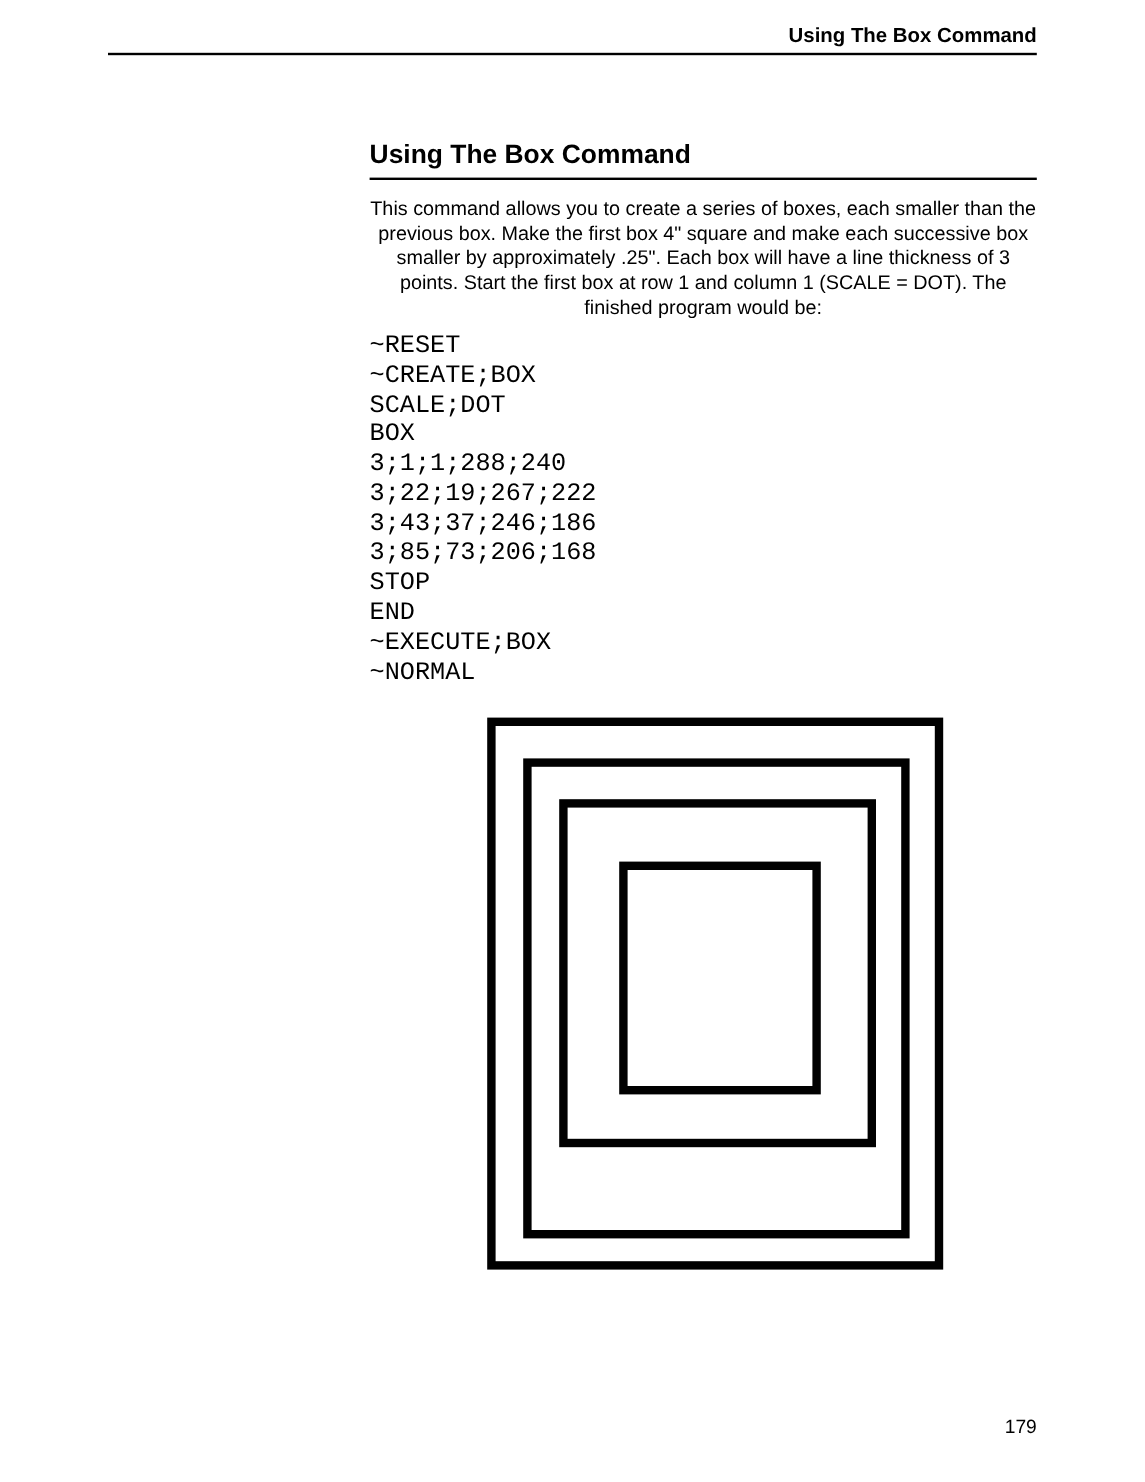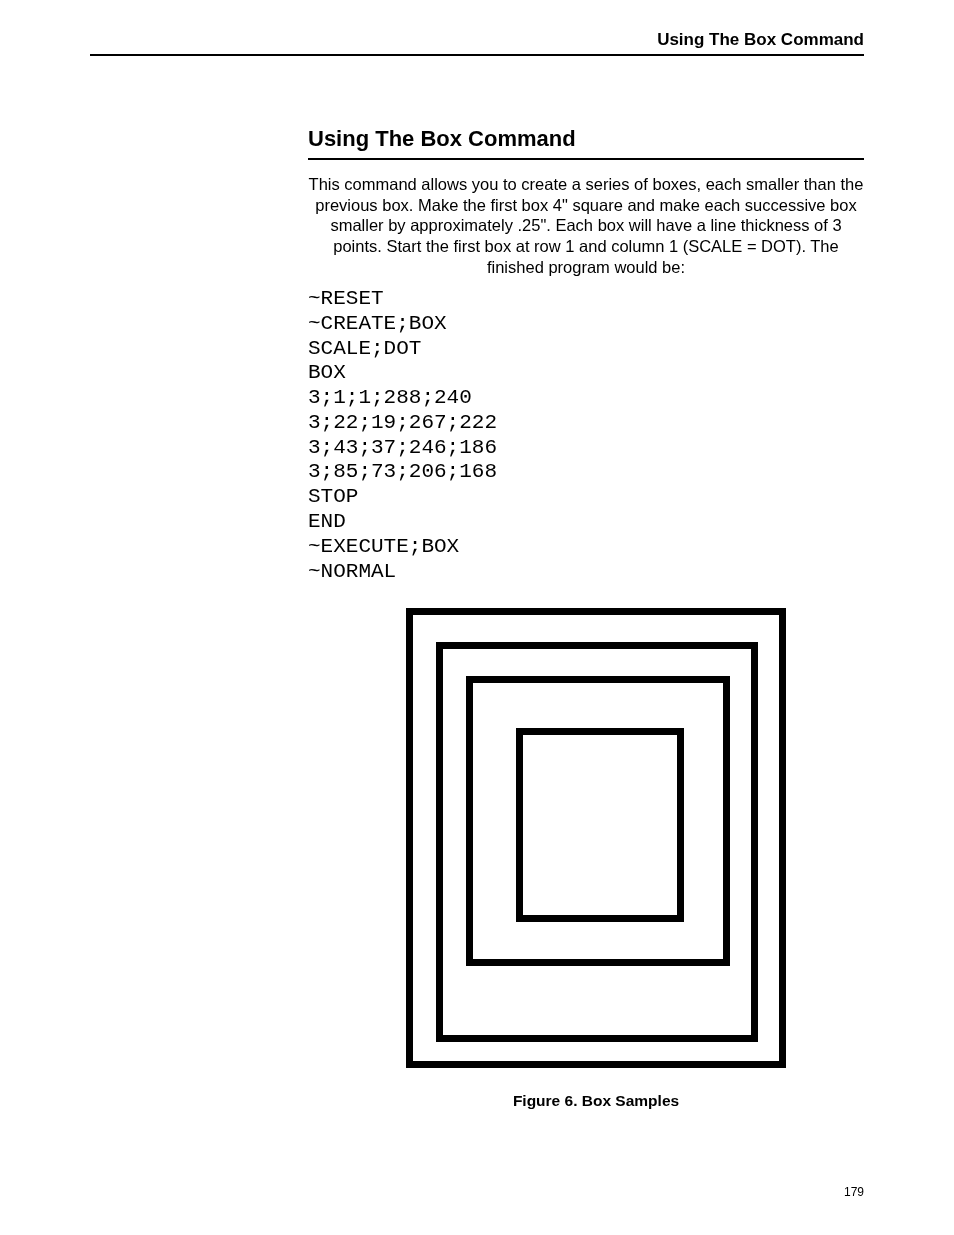--- a/index.html
+++ b/index.html
@@ -9,21 +9,21 @@
     width: 954px;
     height: 1235px;
     font-family: Arial, Helvetica, sans-serif;
     color: #000;
   }
   .page {
     position: relative;
     width: 954px;
     height: 1235px;
     box-sizing: border-box;
-    padding: 30px 90px 40px 90px;
+    padding: 20px 90px 40px 90px;
   }
   .running-header {
     text-align: right;
     font-weight: bold;
     font-size: 17px;
     border-bottom: 2px solid #000;
     padding-bottom: 4px;
     margin-bottom: 70px;
   }
   .content {
@@ -70,21 +70,21 @@
     text-align: center;
     font-weight: bold;
     font-size: 15.5px;
     margin-bottom: 18px;
     margin-left: 20px;
   }
   .page-number {
     position: absolute;
     bottom: 36px;
     right: 90px;
-    font-size: 12px;
+    font-size: 16px;
   }
 </style>
 </head>
 <body>
 
 <div class="page">
 
   <div class="running-header">Using The Box Command</div>
 
   <div class="content">
@@ -108,20 +108,19 @@
 
     <div class="figure-area">
       <div class="nested-boxes" id="nested-boxes">
           <div class="box-outline" style="top: 0px; left: 0px; width: 380px; height: 460px; border: 7px solid rgb(0, 0, 0);"></div>
           <div class="box-outline" style="top: 34px; left: 30px; width: 322px; height: 400px; border: 7px solid rgb(0, 0, 0);"></div>
           <div class="box-outline" style="top: 68px; left: 60px; width: 264px; height: 290px; border: 7px solid rgb(0, 0, 0);"></div>
           <div class="box-outline" style="top: 120px; left: 110px; width: 168px; height: 194px; border: 7px solid rgb(0, 0, 0);"></div>
         </div>
     </div>
 
-    <div class="figure-caption">Figure 6. Box Samples</div>
 
 
   </div>
 
   <div class="page-number">179</div>
 
 </div>
 
 </body></html>

